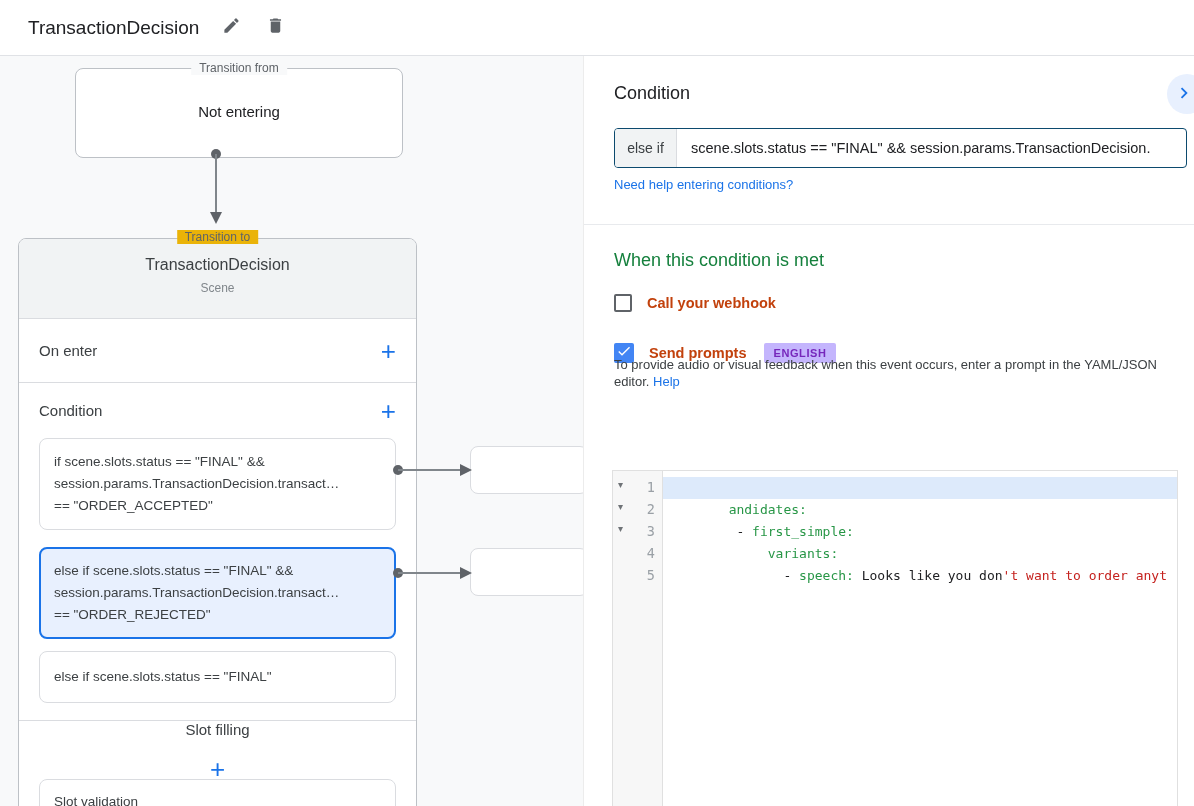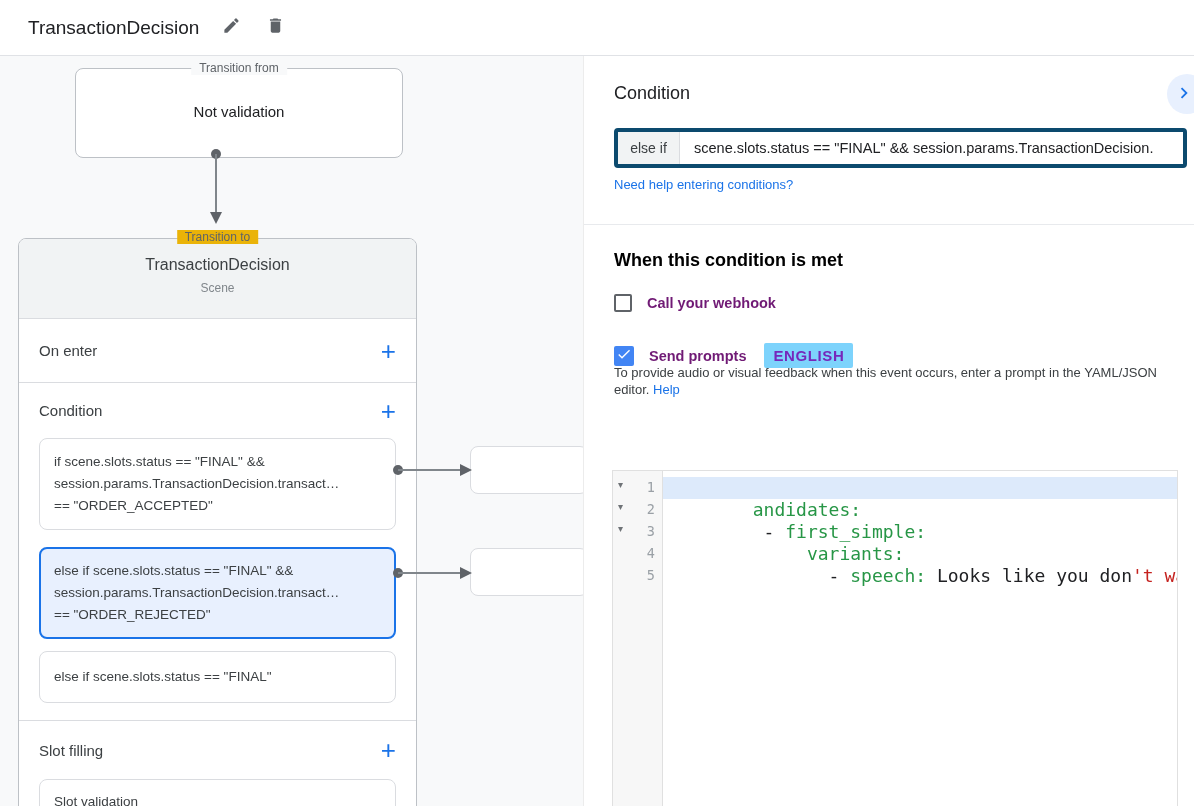--- a/index.html
+++ b/index.html
@@ -33,21 +33,21 @@
   .scene-box { position:absolute; inset:0; background:#fff; border:1px solid #bdc1c6; border-radius:8px; overflow:hidden; }
   .scene-header { height:80px; background:#f1f3f4; border-bottom:1px solid #dadce0; text-align:center; padding-top:17px; }
   .scene-header .scene-title { font-size:16px; color:#3c4043; }
   .scene-header .scene-sub { font-size:12px; color:#80868b; margin-top:7px; }
 
   .section-row { display:flex; align-items:center; justify-content:space-between; padding:0 20px; }
   .row-onenter { height:64px; border-bottom:1px solid #dadce0; }
   .row-label { font-size:15px; color:#3c4043; }
   .plus-btn { color:#1a73e8; font-size:26px; font-weight:300; line-height:20px; cursor:pointer; }
   .row-cond-head { height:55px; }
-  .row-slot-head { height:58px; }
+  .row-slot-head { height:58px;flex-direction:column; }
 
   .cond-card { margin:0 20px 17px 20px; border:1px solid #dadce0; border-radius:8px; background:#fff;
     padding:12px 14px; font-size:13.5px; color:#3c4043; line-height:22px; cursor:pointer; }
   .cond-card.selected { border:2px solid #1a73e8; background:#e8f0fe; padding:11px 13px; margin-bottom:12px; }
   .cond-card.single { padding:14px; }
   .section-divider { border-bottom:1px solid #dadce0; }
   .slot-card { margin:0 20px 8px 20px; border:1px solid #dadce0; border-radius:8px; background:#fff;
     padding:14px; font-size:13.5px; color:#3c4043; cursor:pointer; }
 
   .target-box { position:absolute; width:118px; height:48px; background:#fff; border:1px solid #dadce0; border-radius:8px; z-index:1; }
@@ -58,56 +58,56 @@
   .harrow2 { left:392px; top:510px; }
 
   
   .panel { position:absolute; left:583px; top:56px; width:611px; height:750px; background:#fff;
     border-left:1px solid #ececec; z-index:4; }
   .panel-title { position:absolute; left:30px; top:27px; font-size:18px; color:#202124; font-weight:400; }
   .expand-btn { position:absolute; left:583px; top:18px; width:40px; height:40px; border-radius:50%;
     background:#e8f0fe; border:none; cursor:pointer; display:flex; align-items:center; padding-left:6px; }
   .expand-btn svg { fill:#1a73e8; }
 
-  .cond-input { position:absolute; left:30px; top:72px; width:573px; height:40px; border:4px solid #0c4a6e;
+  .cond-input { position:absolute; left:30px; top:72px; width:573px; height:40px; border:1px solid #0c4a6e;
     border-radius:4px; display:flex; align-items:stretch; overflow:hidden; background:#fff; }
   .cond-prefix { width:62px; background:#f1f3f4; border-right:1px solid #dadce0; display:flex; align-items:center;
     justify-content:center; font-size:14px; color:#3c4043; flex:none; }
   .cond-value { flex:1; border:none; outline:none; font-size:14.5px; color:#202124; padding:0 0 0 14px;
     font-family:inherit; white-space:nowrap; overflow:hidden; display:flex; align-items:center; }
   .help-link { position:absolute; left:30px; top:121px; font-size:13px; color:#1a73e8; text-decoration:none; cursor:pointer; }
   .panel-divider { position:absolute; left:0; top:168px; width:611px; border-bottom:1px solid #e8eaed; }
 
-  .when-title { position:absolute; left:30px; top:194px; font-size:18px; font-weight:700; color:#000000; }
+  .when-title { position:absolute; left:30px; top:194px; font-size:18px; font-weight:400; color:#15803d; }
   .check-row { position:absolute; left:30px; display:flex; align-items:center; }
   .check-row1 { top:238px; }
   .check-row2 { top:287px; }
   .checkbox { width:18px; height:18px; border:2px solid #5f6368; border-radius:2px; background:#fff; cursor:pointer; flex:none; }
   .checkbox.checked { border:none; background:#4285f4; width:20px; height:20px; display:flex; align-items:center; justify-content:center; }
-  .check-label { margin-left:15px; font-size:14.5px; font-weight:600; color:#701a75; }
-  .lang-badge { margin-left:18px; background:#7dd3fc; color:#7627bb; font-size:15px; font-weight:700;
+  .check-label { margin-left:15px; font-size:14.5px; font-weight:600; color:#c2410c; }
+  .lang-badge { margin-left:18px; background:#c4b5fd; color:#7627bb; font-size:11px; font-weight:700;
     letter-spacing:.6px; padding:4px 9px; border-radius:2px; }
 
-  .prompt-desc { position:absolute; left:30px; top:308px; width:566px; font-size:13px; color:#3c4043; line-height:17px; }
+  .prompt-desc { position:absolute; left:30px; top:300px; width:566px; font-size:13px; color:#3c4043; line-height:17px; }
   .prompt-desc a { color:#1a73e8; text-decoration:none; cursor:pointer; }
 
   .tabs { position:absolute; left:28px; top:373px; display:flex; }
   .tab { width:102px; height:34px; display:flex; align-items:center; justify-content:center;
     font-size:13.5px; font-weight:500; color:#5f6368; cursor:pointer; }
   .tab.active { background:#e8f0fe; color:#1a73e8; }
 
   .editor { position:absolute; left:28px; top:414px; width:566px; height:400px;
     border:1px solid #e0e0e0; background:#fff; display:flex; font-family:"DejaVu Sans Mono", monospace; }
   .gutter { width:50px; background:#f7f7f7; border-right:1px solid #e0e0e0; padding-top:6px; flex:none; }
   .gutter-row { height:22px; position:relative; }
   .fold { position:absolute; left:5px; top:2px; font-size:10px; color:#6f7377; cursor:pointer;
     font-family:"DejaVu Sans", sans-serif; }
   .lnum { position:absolute; right:7px; top:2px; font-size:13.5px; color:#9aa0a6; }
   .code { flex:1; padding-top:6px; overflow:hidden; }
-  .code-line { height:22px; line-height:22px; font-size:18px; white-space:pre; padding-left:3px; }
+  .code-line { height:22px; line-height:22px; font-size:13px; white-space:pre; padding-left:3px; }
   .code-line.hl { background:#ddeafb; }
   .tok-key { color:#279646; }
   .tok-plain { color:#202124; }
   .tok-str { color:#c5221f; }
 </style>
 </head>
 <body>
 
 <div class="topbar">
   <div class="title">TransactionDecision</div>
@@ -120,21 +120,21 @@
     <span><svg width="19" height="19" viewBox="0 0 24 24">
           <path d="M6 19c0 1.1.9 2 2 2h8c1.1 0 2-.9 2-2V7H6v12zM19 4h-3.5l-1-1h-5l-1 1H5v2h14V4z"></path>
         </svg></span>
   </div>
 </div>
 
 <div class="canvas">
 
   <div class="fieldset tfrom">
     <span class="legend">Transition from</span>
-    <span class="content">Not validation</span>
+    <span class="content">Not entering</span>
   </div>
 
   <svg class="vconn" width="14" height="78" viewBox="0 0 14 78">
     <circle cx="7" cy="6" r="5" fill="#5f6368"></circle>
     <line x1="7" y1="6" x2="7" y2="64" stroke="#80868b" stroke-width="2"></line>
     <polygon points="1,64 13,64 7,76" fill="#5f6368"></polygon>
   </svg>
 
   <div class="scene-card-wrap">
     <span class="legend">Transition to</span>

